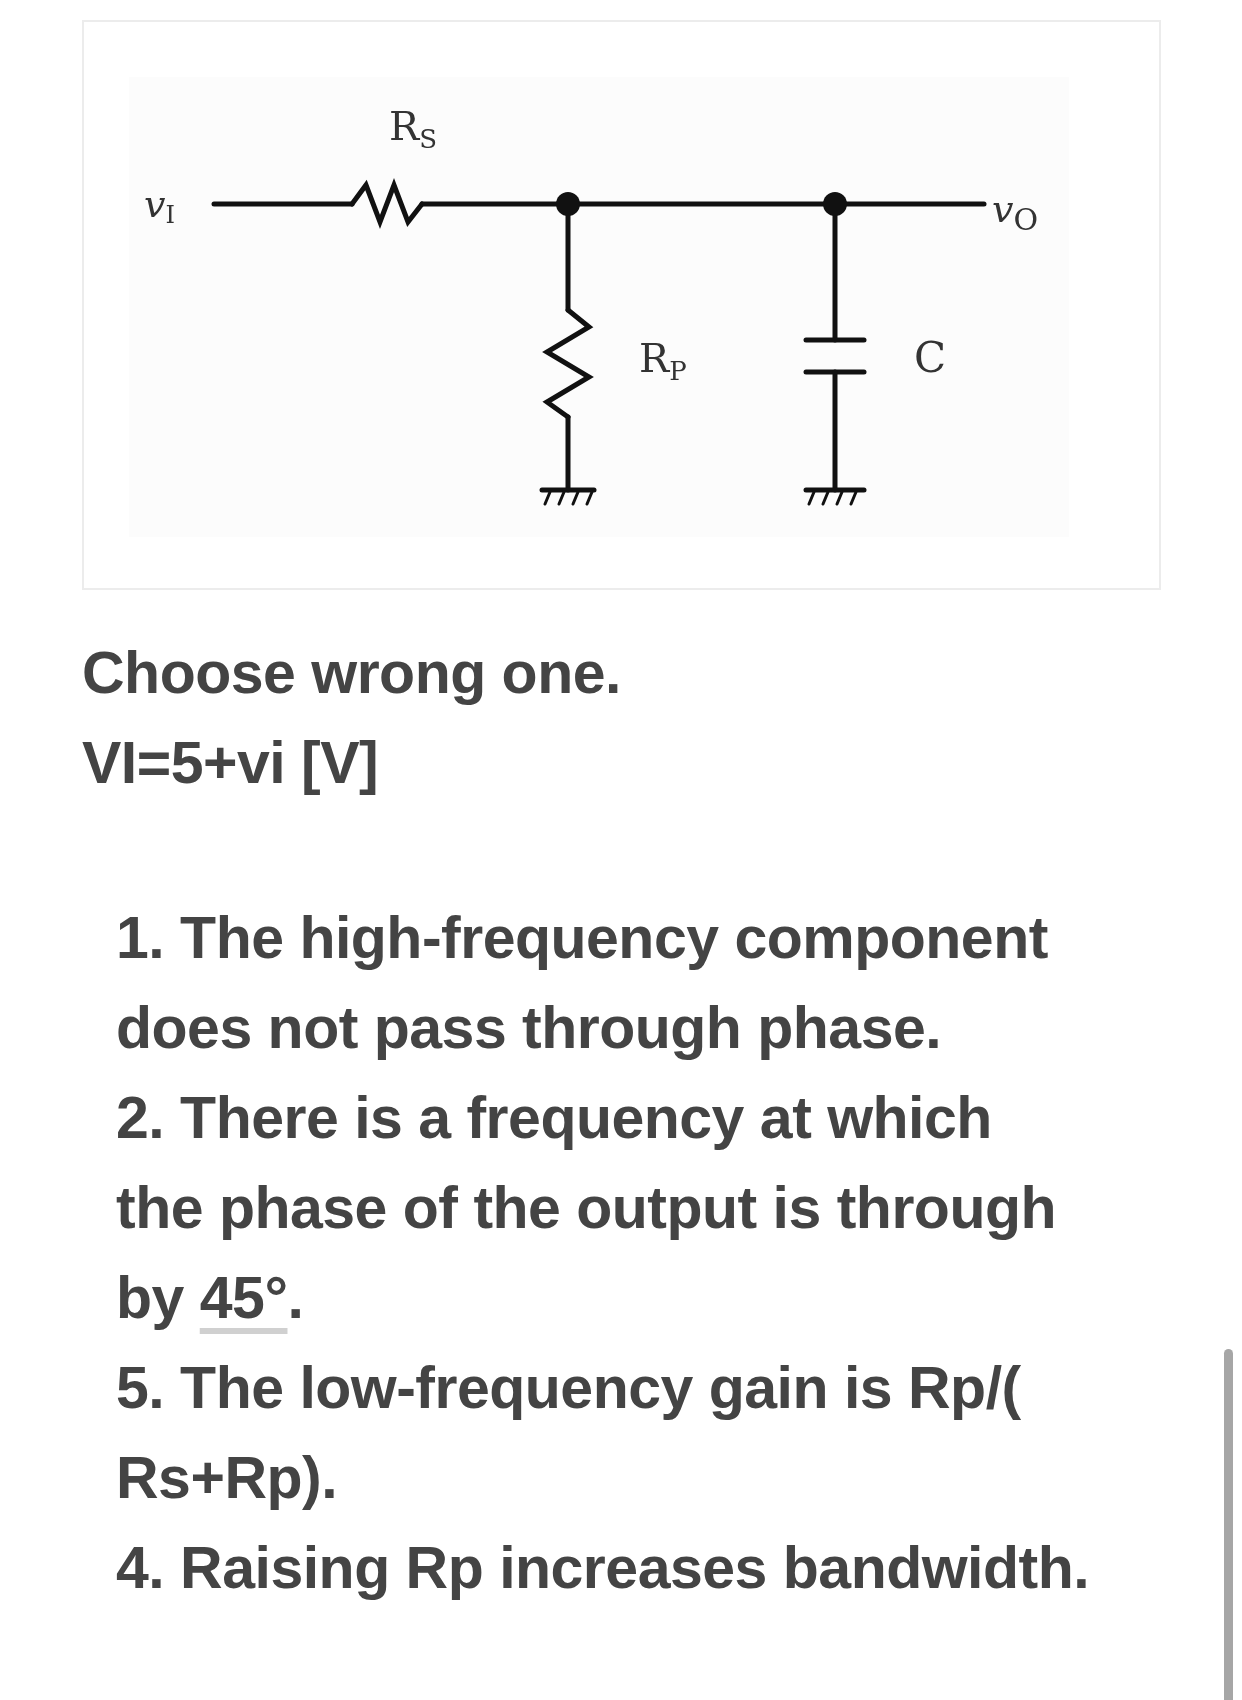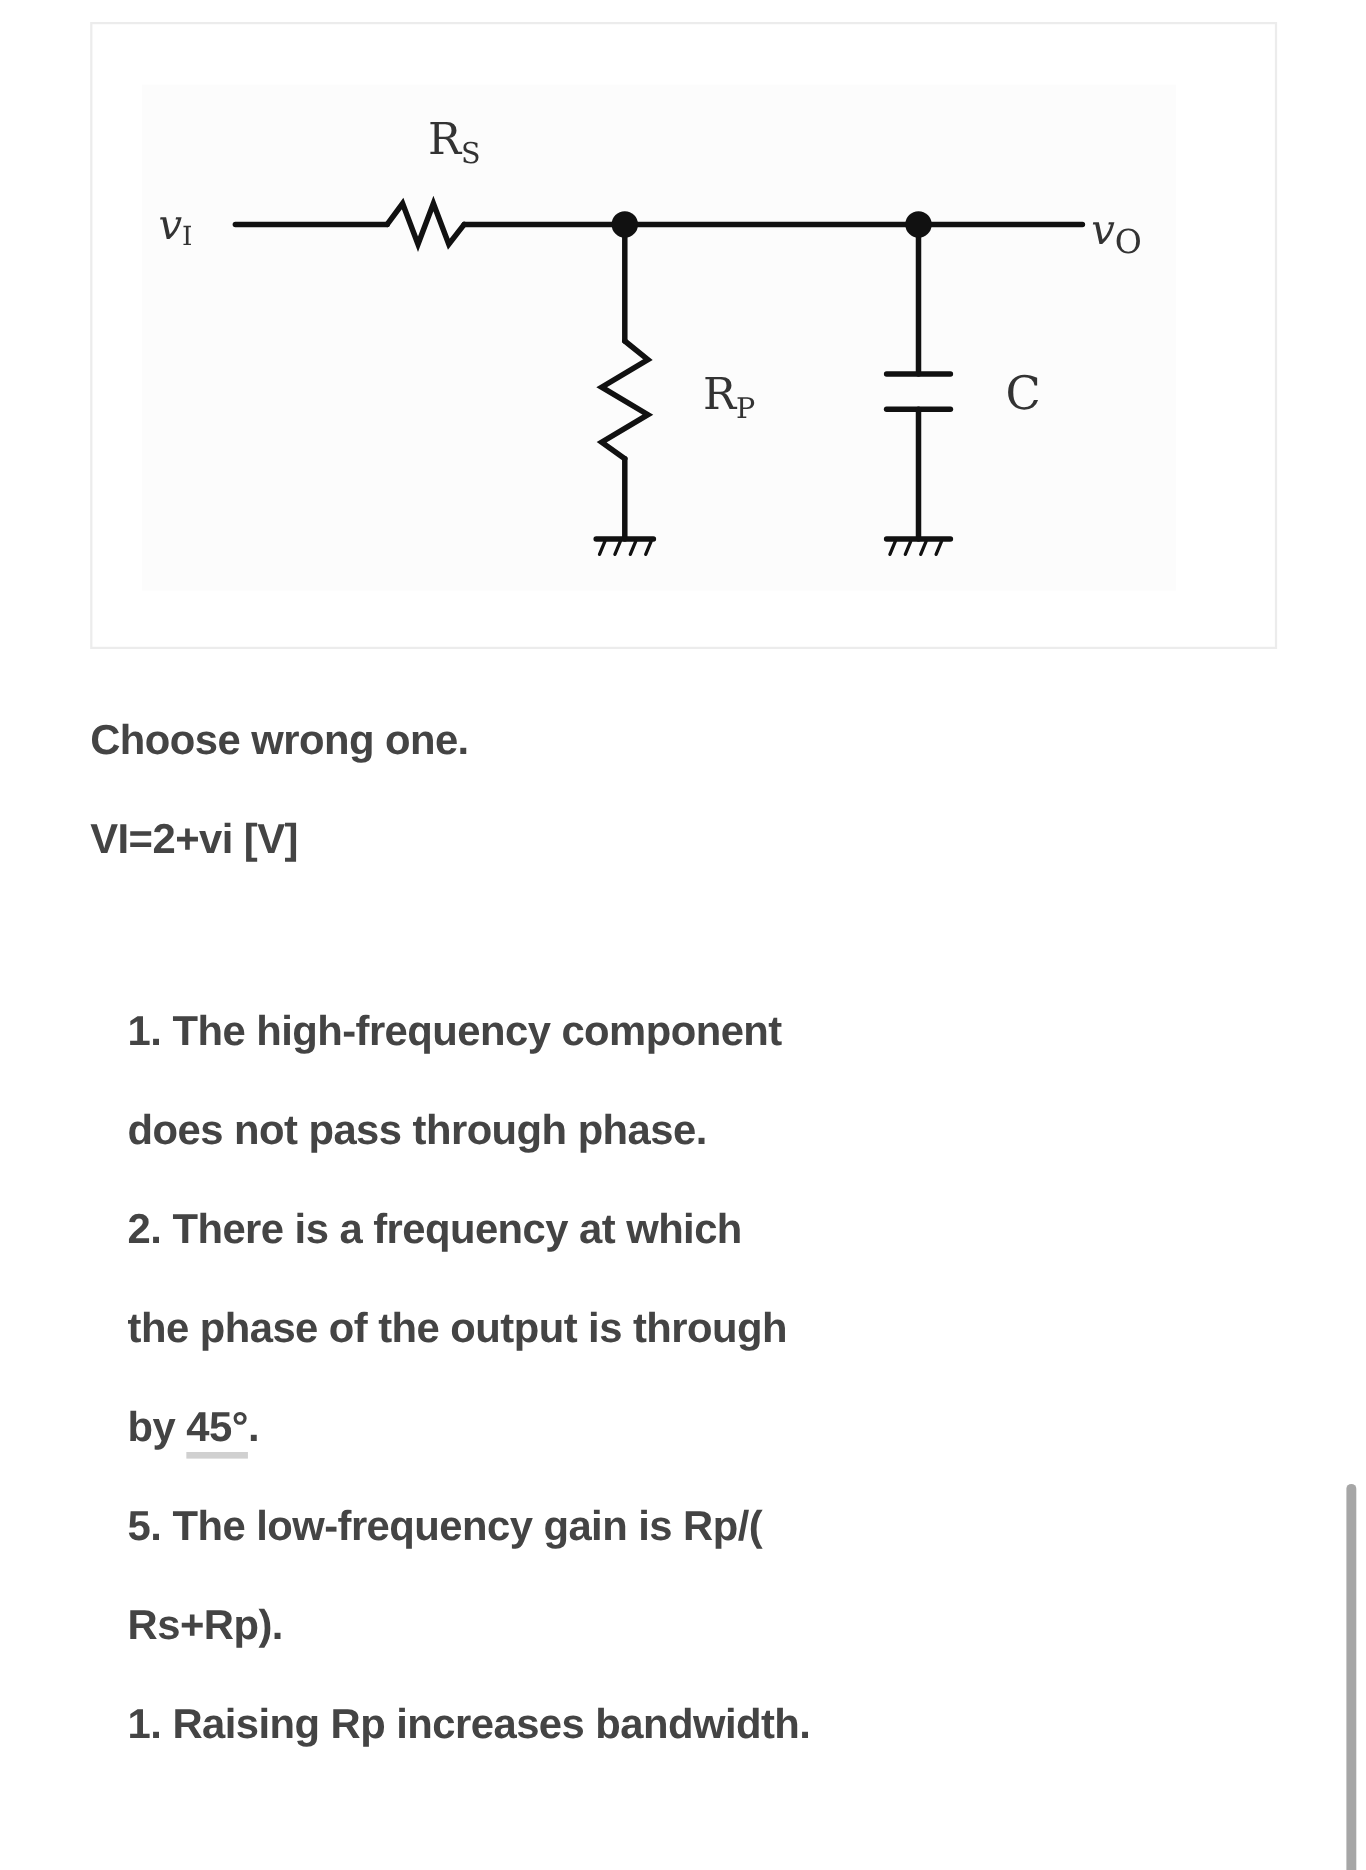--- a/index.html
+++ b/index.html
@@ -3,21 +3,21 @@
 <meta charset="utf-8">
 <style>
   html, body { margin:0; padding:0; background:#ffffff; }
   body { width:1242px; height:1700px; position:relative; overflow:hidden;
          font-family:"Liberation Sans", "DejaVu Sans", sans-serif; color:#444444; }
   .figure-box { position:absolute; left:82px; top:20px; width:1079px; height:570px;
                 border:2px solid #ececec; box-sizing:border-box; background:#ffffff; }
   .figure-inner { position:absolute; left:45px; top:55px; width:940px; height:460px; background:#fcfcfc; }
   svg.circuit { position:absolute; left:0; top:0; width:1079px; height:570px; }
   .clabel { font-family:"DejaVu Serif", "Liberation Serif", serif; fill:#333; }
-  .text-block { position:absolute; left:82px; width:1100px; font-size:38px; font-weight:bold;
+  .text-block { position:absolute; left:82px; width:1100px; font-size:59px; font-weight:bold;
                 letter-spacing:-0.5px; line-height:90px; color:#444444; }
   .line { display:block; white-space:nowrap; }
   .u45 { text-decoration:underline; text-decoration-color:#d0d0d0; text-decoration-thickness:6px; text-underline-offset:10px; }
   .scrollbar { position:absolute; left:1224px; top:1349px; width:9px; height:360px; background:#a6a6a6; border-radius:5px; }
 </style>
 </head>
 <body>
 
 <div class="figure-box">
   <div class="figure-inner"></div>
@@ -57,27 +57,27 @@
     <text class="clabel" x="60" y="195" font-size="38" font-style="italic"><tspan>v</tspan><tspan font-size="24" dy="6" font-style="normal">I</tspan></text>
     <text class="clabel" x="305" y="118" font-size="40"><tspan>R</tspan><tspan font-size="26" dy="8">S</tspan></text>
     <text class="clabel" x="908" y="200" font-size="38" font-style="italic"><tspan>v</tspan><tspan font-size="30" dy="8" font-style="normal">O</tspan></text>
     <text class="clabel" x="555" y="350" font-size="40"><tspan>R</tspan><tspan font-size="26" dy="8">P</tspan></text>
     <text class="clabel" x="830" y="350" font-size="42">C</text>
   </svg>
 </div>
 
 <div class="text-block" style="top:628px;">
   <span class="line">Choose wrong one.</span>
-  <span class="line">VI=2+vi [V]</span>
+  <span class="line">VI=5+vi [V]</span>
 </div>
 
 <div class="text-block" style="top:893px;margin-left:34px;">
   <span class="line">1. The high-frequency component</span>
   <span class="line">does not pass through phase.</span>
   <span class="line">2. There is a frequency at which</span>
   <span class="line">the phase of the output is through</span>
   <span class="line"><span>by </span><span class="u45">45°</span><span>.</span></span>
   <span class="line">5. The low-frequency gain is Rp/(</span>
   <span class="line">Rs+Rp).</span>
-  <span class="line">1. Raising Rp increases bandwidth.</span>
+  <span class="line">4. Raising Rp increases bandwidth.</span>
 </div>
 
 <div class="scrollbar"></div>
 
 </body></html>

